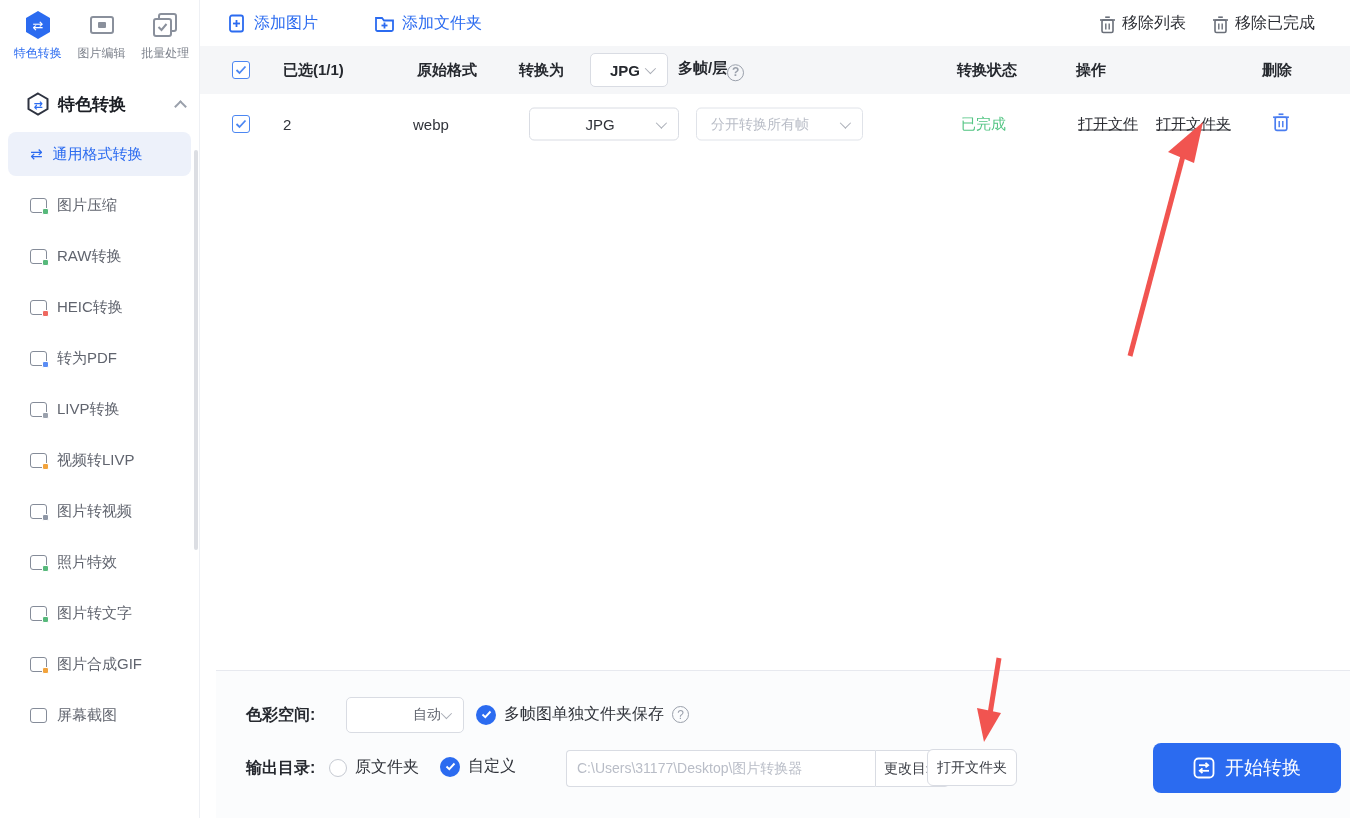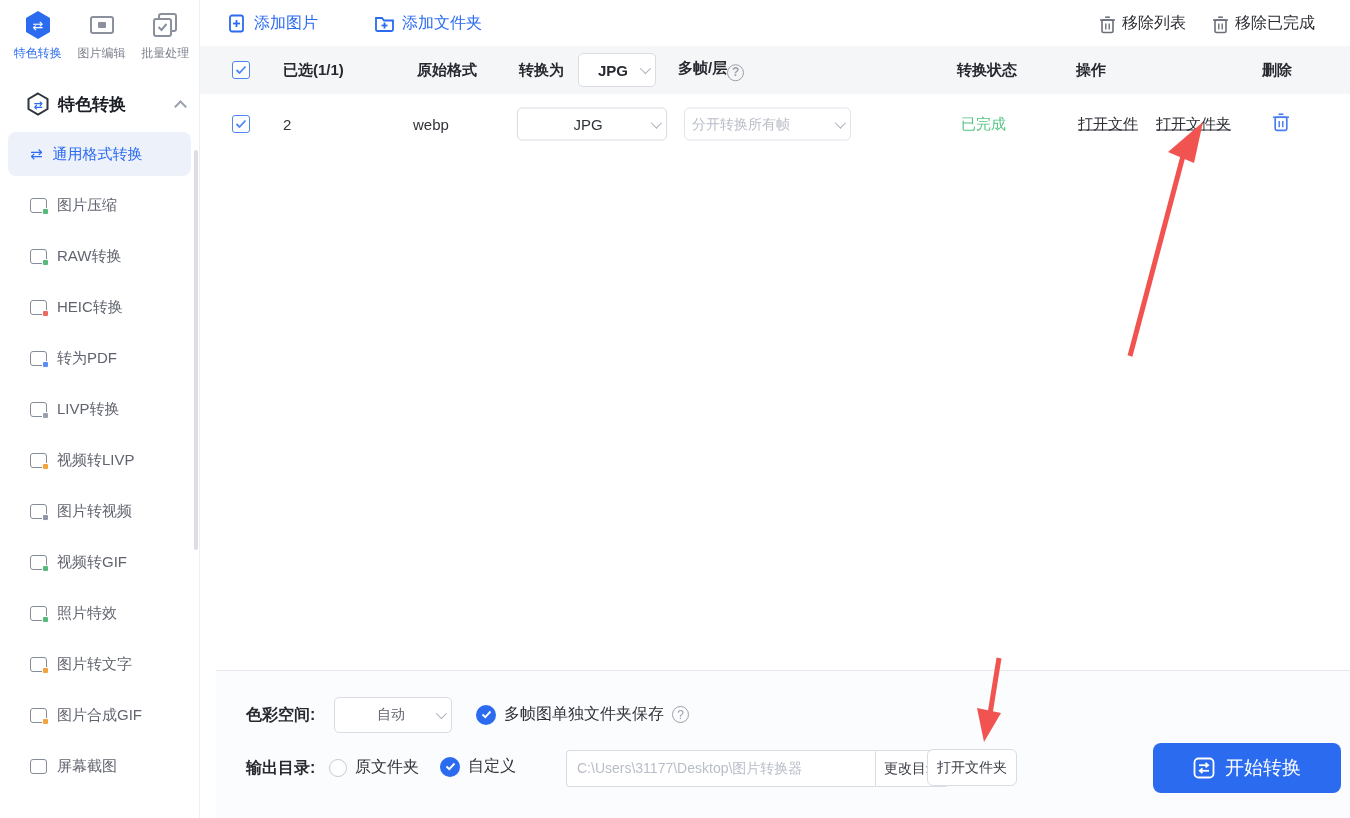--- a/index.html
+++ b/index.html
@@ -52,21 +52,21 @@
   .tb-right { margin-left:auto; display:flex; align-items:center; gap:26px; }
   .tb-rm { display:flex; align-items:flex-end; gap:6px; font-size:16px; color:#2b2d33; cursor:pointer; }
 
   .thead { position:relative; height:48px; background:#f5f6f8; font-size:15px; font-weight:bold; color:#26292f; }
   .trow  { position:relative; height:60px; background:#fff; font-size:15px; }
   .cell  { position:absolute; top:50%; transform:translateY(-50%); white-space:nowrap; }
 
   .checkbox { width:18px; height:18px; border:1.5px solid #4c87f2; border-radius:3px;
     background:#fff; display:flex; align-items:center; justify-content:center; cursor:pointer; }
   .select { display:flex; align-items:center; justify-content:space-between;
-    border:1px solid #d9dce3; border-radius:5px; background:#fff; padding:0 7px; cursor:pointer; }
+    border:1px solid #d9dce3; border-radius:5px; background:#fff; padding:0 14px; cursor:pointer;margin-left:12px; }
   .select .val { flex:1; text-align:center; }
   .select.gray { color:#b9bdc7; border-color:#e0e3e9; font-size:14px; }
   .chev { width:8px; height:8px; border-right:1.6px solid #a9adb6; border-bottom:1.6px solid #a9adb6;
     transform:rotate(45deg) translateY(-2px); flex:none; }
   .qmark { display:inline-flex; width:17px; height:17px; border:1.4px solid #9aa0ab; border-radius:50%;
     color:#9aa0ab; font-size:12px; align-items:center; justify-content:center; vertical-align:-3px; }
   .status-ok { color:#54c584; }
   .oplink { color:#2b2d33; text-decoration:underline; cursor:pointer; }
 
   
@@ -182,26 +182,20 @@
       <div class="si">
         <span class="gicon">
             <span class="acc"></span>
           </span>
         <span>图片转视频</span>
       </div>
       <div class="si">
         <span class="gicon">
             <span class="acc"></span>
           </span>
-        <span>视频转GIF</span>
-      </div>
-      <div class="si">
-        <span class="gicon">
-            <span class="acc"></span>
-          </span>
         <span>照片特效</span>
       </div>
       <div class="si">
         <span class="gicon">
             <span class="acc"></span>
           </span>
         <span>图片转文字</span>
       </div>
       <div class="si">
         <span class="gicon">
@@ -312,21 +306,21 @@
             <line x1="6.8" y1="7.5" x2="6.8" y2="13.5" stroke="#4a7df0" stroke-width="1.4"></line>
             <line x1="10.2" y1="7.5" x2="10.2" y2="13.5" stroke="#4a7df0" stroke-width="1.4"></line>
           </svg>
       </div>
     </div>
 
     <div class="bottom">
 
       <div class="b-abs blabel" style="left:30px;top:34px;">色彩空间:</div>
       <div class="b-abs select" style="left:118px;top:26px;width:118px;height:36px;color:#60646e;font-size:14px;">
-        <span class="val" style="text-align:center;padding-left:4px;">自动</span>
+        <span class="val" style="text-align:right;padding-left:4px;">自动</span>
         <span class="chev"></span>
       </div>
       <div class="b-abs" style="left:260px;top:33px;gap:8px;font-size:16px;">
         <span class="ckcircle">
             <svg width="11" height="9" viewBox="0 0 11 9">
               <polyline points="1.5,4.5 4.3,7.2 9.5,1.5" fill="none" stroke="#fff" stroke-width="1.9"></polyline>
             </svg>
           </span>
         <span>多帧图单独文件夹保存</span>
         <span class="qmark">?</span>

